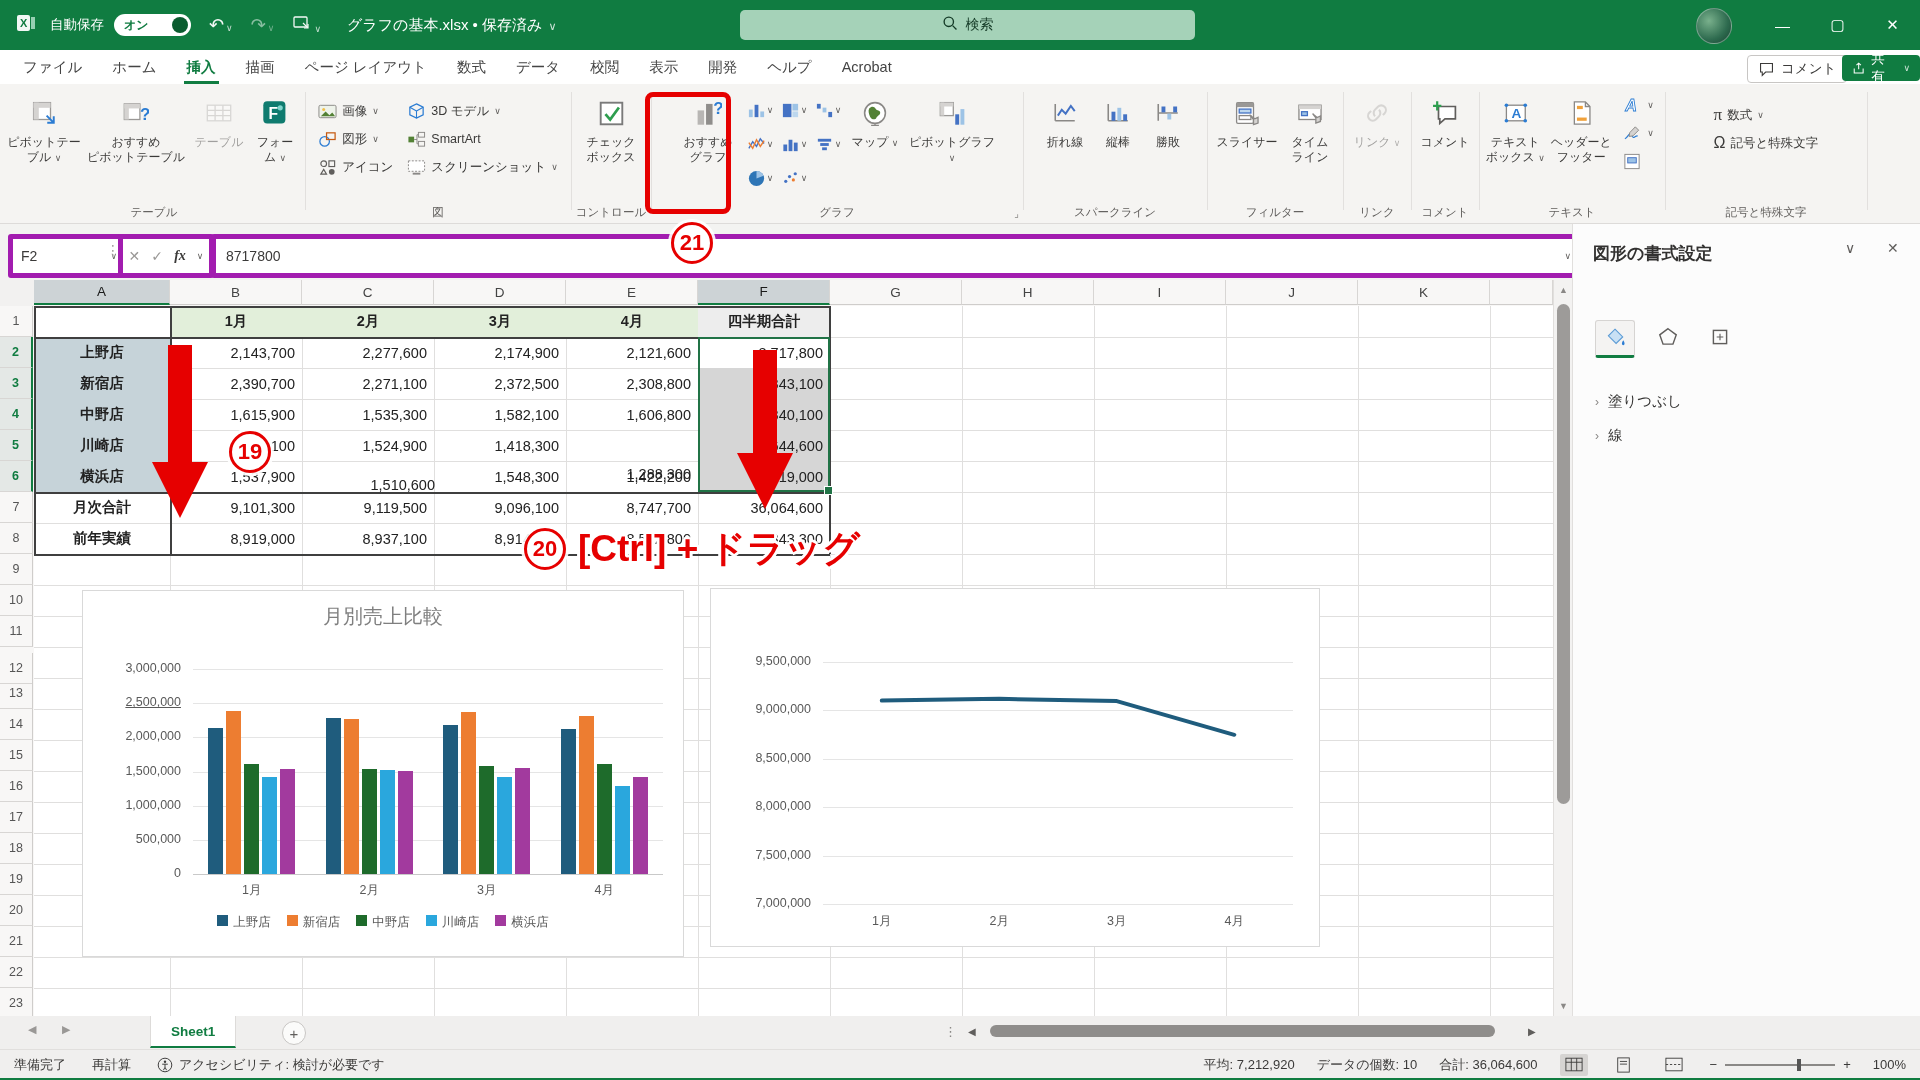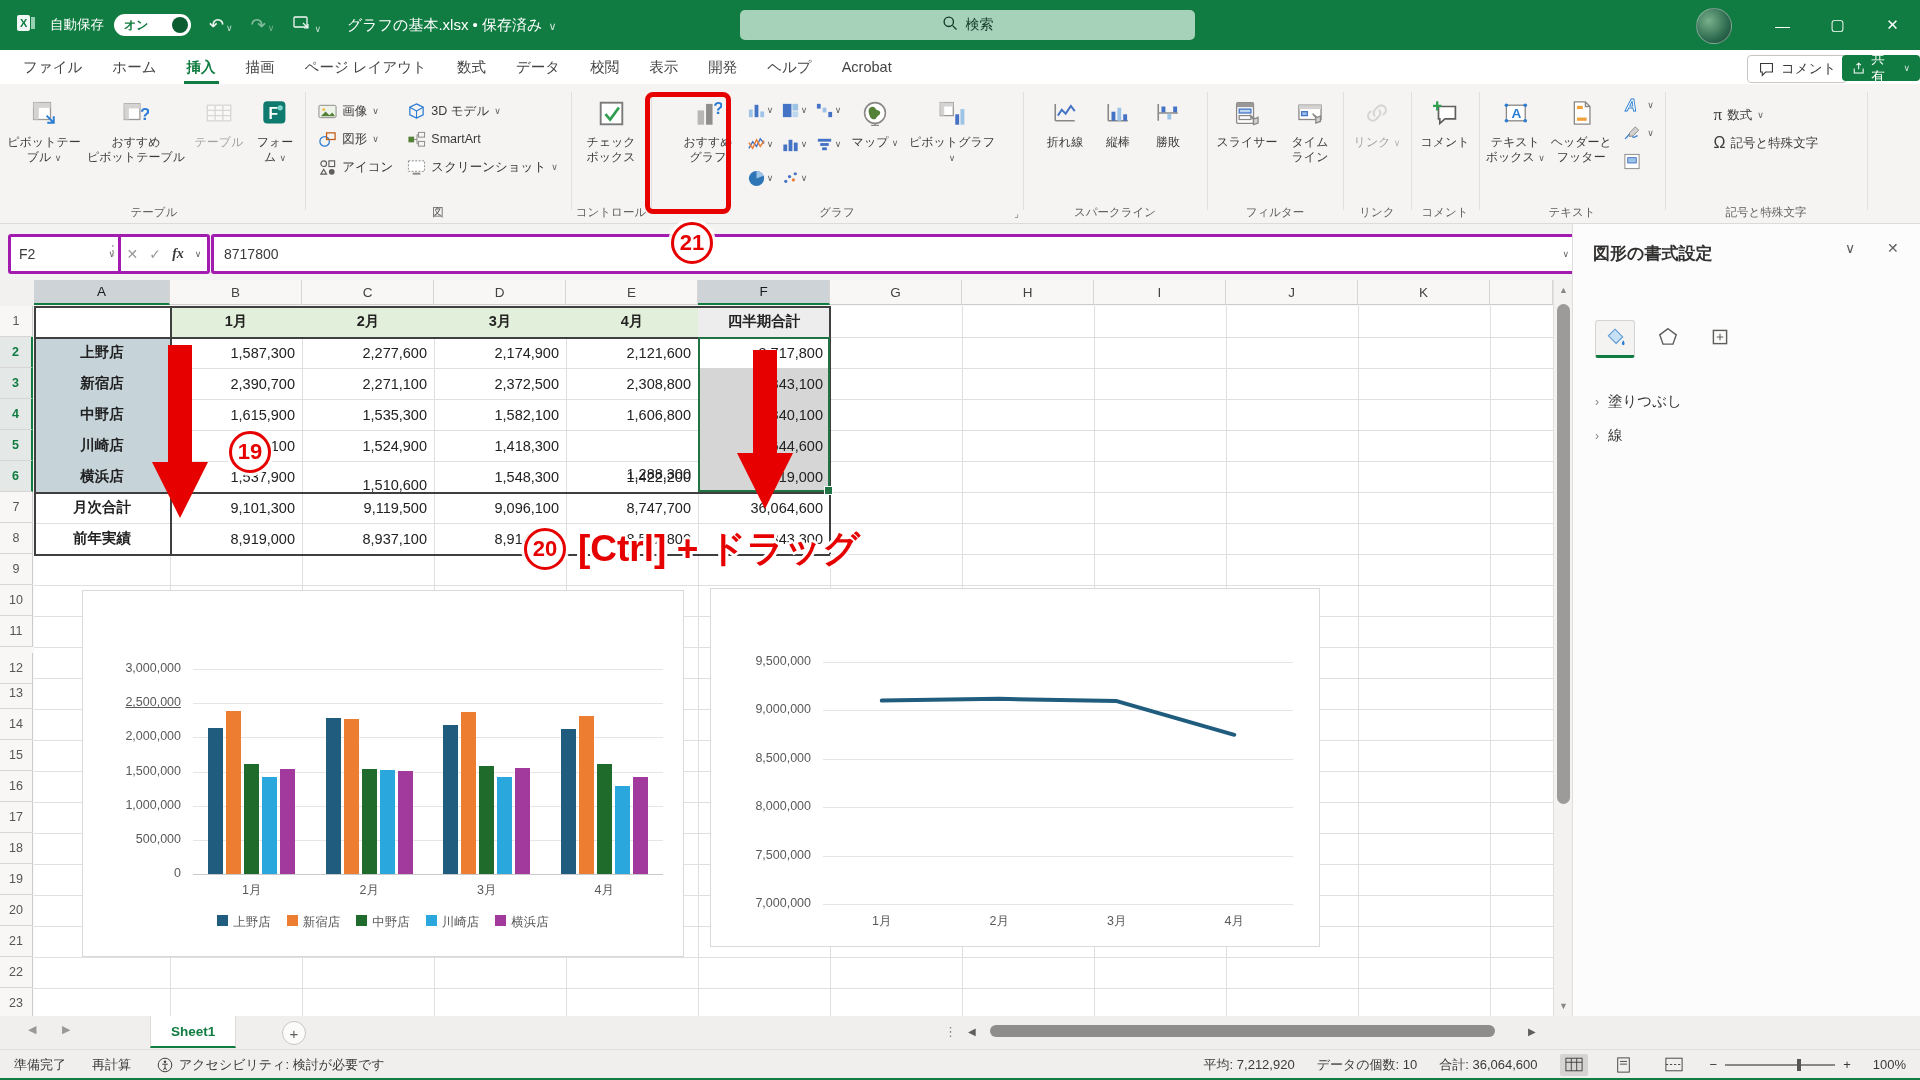--- a/index.html
+++ b/index.html
@@ -42,21 +42,21 @@
   .rbtn.disabled{opacity:.45;}
   .car{font-size:9px;color:#605e5c;}
   .smallcol{display:flex;flex-direction:column;gap:4px;margin:4px 6px 0 6px;}
   .srow{display:flex;align-items:center;gap:5px;font-size:12.5px;color:#3b3a39;height:24px;white-space:nowrap;}
   .icongrid{display:grid;grid-template-columns:repeat(3,34px);grid-auto-rows:34px;margin-top:4px;}
   .gcell{display:flex;align-items:center;justify-content:center;gap:1px;}
   .launcher{position:absolute;right:3px;bottom:3px;font-size:10px;color:#8a8886;}
   #ribcollapse{position:absolute;left:1878px;top:196px;font-size:11px;color:#605e5c;}
   
   #formulabar{left:0;top:224px;width:1920px;height:56px;background:#f3f3f1;}
-  .fbox{position:absolute;background:#fff;border:3px solid #a21caf;border-radius:3px;height:34px;top:10px;display:flex;align-items:center;font-size:14px;color:#3b3a39;}
+  .fbox{position:absolute;background:#fff;border:5px solid #a21caf;border-radius:3px;height:34px;top:10px;display:flex;align-items:center;font-size:14px;color:#3b3a39;}
   #namebox{left:8px;width:96px;justify-content:space-between;padding:0 8px;}
   #fxbox{left:118px;width:86px;justify-content:space-around;color:#9a9896;}
   #fxbox .fx{font-style:italic;font-weight:bold;color:#3b3a39;font-family:"Liberation Serif",serif;}
   #formulafield{left:211px;width:1345px;padding:0 10px;justify-content:space-between;}
   #fbdots{position:absolute;left:106px;top:18px;color:#a09e9c;font-size:14px;}
   
   #corner{left:0;top:280px;width:34px;height:26px;background:#f2f1f0;border-right:1px solid #cfcdcb;border-bottom:1px solid #cfcdcb;}
   #colheaders{left:34px;top:280px;width:1519px;height:26px;background:#f8f7f6;overflow:hidden;}
   .colh{position:absolute;top:0;height:25px;border-right:1px solid #d8d6d4;border-bottom:1px solid #cfcdcb;
         display:flex;align-items:center;justify-content:center;font-size:13.5px;color:#444;box-sizing:border-box;}
@@ -759,21 +759,21 @@
       <div class="gl" style="top: 620px; left: 0px; height: 1px; width: 1519px;"></div>
       <div class="gl" style="top: 651px; left: 0px; height: 1px; width: 1519px;"></div>
       <div class="gl" style="top: 682px; left: 0px; height: 1px; width: 1519px;"></div>
       <div class="cell ctr b" style="left: 0px; top: 0px; width: 136px; height: 31px; background: rgb(255, 255, 255);"></div>
       <div class="cell ctr b" style="left: 136px; top: 0px; width: 132px; height: 31px; background: rgb(226, 239, 218);">1月</div>
       <div class="cell ctr b" style="left: 268px; top: 0px; width: 132px; height: 31px; background: rgb(226, 239, 218);">2月</div>
       <div class="cell ctr b" style="left: 400px; top: 0px; width: 132px; height: 31px; background: rgb(226, 239, 218);">3月</div>
       <div class="cell ctr b" style="left: 532px; top: 0px; width: 132px; height: 31px; background: rgb(226, 239, 218);">4月</div>
       <div class="cell ctr b" style="left: 664px; top: 0px; width: 132px; height: 31px; background: rgb(237, 237, 237);">四半期合計</div>
       <div class="cell ctr b" style="left: 0px; top: 31px; width: 136px; height: 31px; background: rgb(198, 211, 217);">上野店</div>
-      <div class="cell num" style="left: 136px; top: 31px; width: 132px; height: 31px;">1,587,300</div>
+      <div class="cell num" style="left: 136px; top: 31px; width: 132px; height: 31px;">2,143,700</div>
       <div class="cell num" style="left: 268px; top: 31px; width: 132px; height: 31px;">2,277,600</div>
       <div class="cell num" style="left: 400px; top: 31px; width: 132px; height: 31px;">2,174,900</div>
       <div class="cell num" style="left: 532px; top: 31px; width: 132px; height: 31px;">2,121,600</div>
       <div class="cell num" style="left: 664px; top: 31px; width: 132px; height: 31px; background: rgb(255, 255, 255);">8,717,800</div>
       <div class="cell ctr b" style="left: 0px; top: 62px; width: 136px; height: 31px; background: rgb(198, 211, 217);">新宿店</div>
       <div class="cell num" style="left: 136px; top: 62px; width: 132px; height: 31px;">2,390,700</div>
       <div class="cell num" style="left: 268px; top: 62px; width: 132px; height: 31px;">2,271,100</div>
       <div class="cell num" style="left: 400px; top: 62px; width: 132px; height: 31px;">2,372,500</div>
       <div class="cell num" style="left: 532px; top: 62px; width: 132px; height: 31px;">2,308,800</div>
       <div class="cell num" style="left: 664px; top: 62px; width: 132px; height: 31px; background: rgb(214, 214, 214);">9,343,100</div>
@@ -784,21 +784,21 @@
       <div class="cell num" style="left: 532px; top: 93px; width: 132px; height: 31px;">1,606,800</div>
       <div class="cell num" style="left: 664px; top: 93px; width: 132px; height: 31px; background: rgb(214, 214, 214);">6,340,100</div>
       <div class="cell ctr b" style="left: 0px; top: 124px; width: 136px; height: 31px; background: rgb(198, 211, 217);">川崎店</div>
       <div class="cell num" style="left: 136px; top: 124px; width: 132px; height: 31px;">1,413,100</div>
       <div class="cell num" style="left: 268px; top: 124px; width: 132px; height: 31px;">1,524,900</div>
       <div class="cell num" style="left: 400px; top: 124px; width: 132px; height: 31px;">1,418,300</div>
       <div class="cell num" style="left: 532px; top: 124px; width: 132px; height: 31px; margin-top: 28px;">1,288,300</div>
       <div class="cell num" style="left: 664px; top: 124px; width: 132px; height: 31px; background: rgb(214, 214, 214);">5,644,600</div>
       <div class="cell ctr b" style="left: 0px; top: 155px; width: 136px; height: 31px; background: rgb(198, 211, 217);">横浜店</div>
       <div class="cell num" style="left: 136px; top: 155px; width: 132px; height: 31px;">1,537,900</div>
-      <div class="cell num" style="left: 268px; top: 155px; width: 132px; height: 48px;">1,510,600</div>
+      <div class="cell num" style="left: 276px; top: 155px; width: 132px; height: 48px;">1,510,600</div>
       <div class="cell num" style="left: 400px; top: 155px; width: 132px; height: 31px;">1,548,300</div>
       <div class="cell num" style="left: 532px; top: 155px; width: 132px; height: 31px;">1,422,200</div>
       <div class="cell num" style="left: 664px; top: 155px; width: 132px; height: 31px; background: rgb(214, 214, 214);">6,019,000</div>
       <div class="cell ctr b" style="left: 0px; top: 186px; width: 136px; height: 31px;">月次合計</div>
       <div class="cell num" style="left: 136px; top: 186px; width: 132px; height: 31px;">9,101,300</div>
       <div class="cell num" style="left: 268px; top: 186px; width: 132px; height: 31px;">9,119,500</div>
       <div class="cell num" style="left: 400px; top: 186px; width: 132px; height: 31px;">9,096,100</div>
       <div class="cell num" style="left: 532px; top: 186px; width: 132px; height: 31px;">8,747,700</div>
       <div class="cell num" style="left: 664px; top: 186px; width: 132px; height: 31px;">36,064,600</div>
       <div class="cell ctr b" style="left: 0px; top: 217px; width: 136px; height: 31px;">前年実績</div>
@@ -818,20 +818,21 @@
       <div id="fillhandle" style="left: 790px; top: 180px;"></div>
     </div>
 
   <div id="vscroll" class="abs">
     <div class="varrow" style="top:0;">▲</div>
     <div id="vthumb" style="top:24px;height:500px;"></div>
     <div class="varrow" style="bottom:0;">▼</div>
   </div>
 
   <div class="chartbox" id="chart-bar" style="left:82px;top:590px;width:600px;height:365px;">
+    <div class="ctitle">月別売上比較</div>
   <div class="gridline" style="left:110px;width:470px;top:78px;"></div>
       <div class="ylab" style="left:8px;width:90px;top:70px;">3,000,000</div>
       <div class="gridline" style="left:110px;width:470px;top:112.16666666666666px;"></div>
       <div class="ylab" style="left:8px;width:90px;top:104.16666666666666px;text-decoration:underline;">2,500,000</div>
       <div class="gridline" style="left:110px;width:470px;top:146.33333333333331px;"></div>
       <div class="ylab" style="left:8px;width:90px;top:138.33333333333331px;">2,000,000</div>
       <div class="gridline" style="left:110px;width:470px;top:180.5px;"></div>
       <div class="ylab" style="left:8px;width:90px;top:172.5px;">1,500,000</div>
       <div class="gridline" style="left:110px;width:470px;top:214.66666666666666px;"></div>
       <div class="ylab" style="left:8px;width:90px;top:206.66666666666666px;">1,000,000</div>

